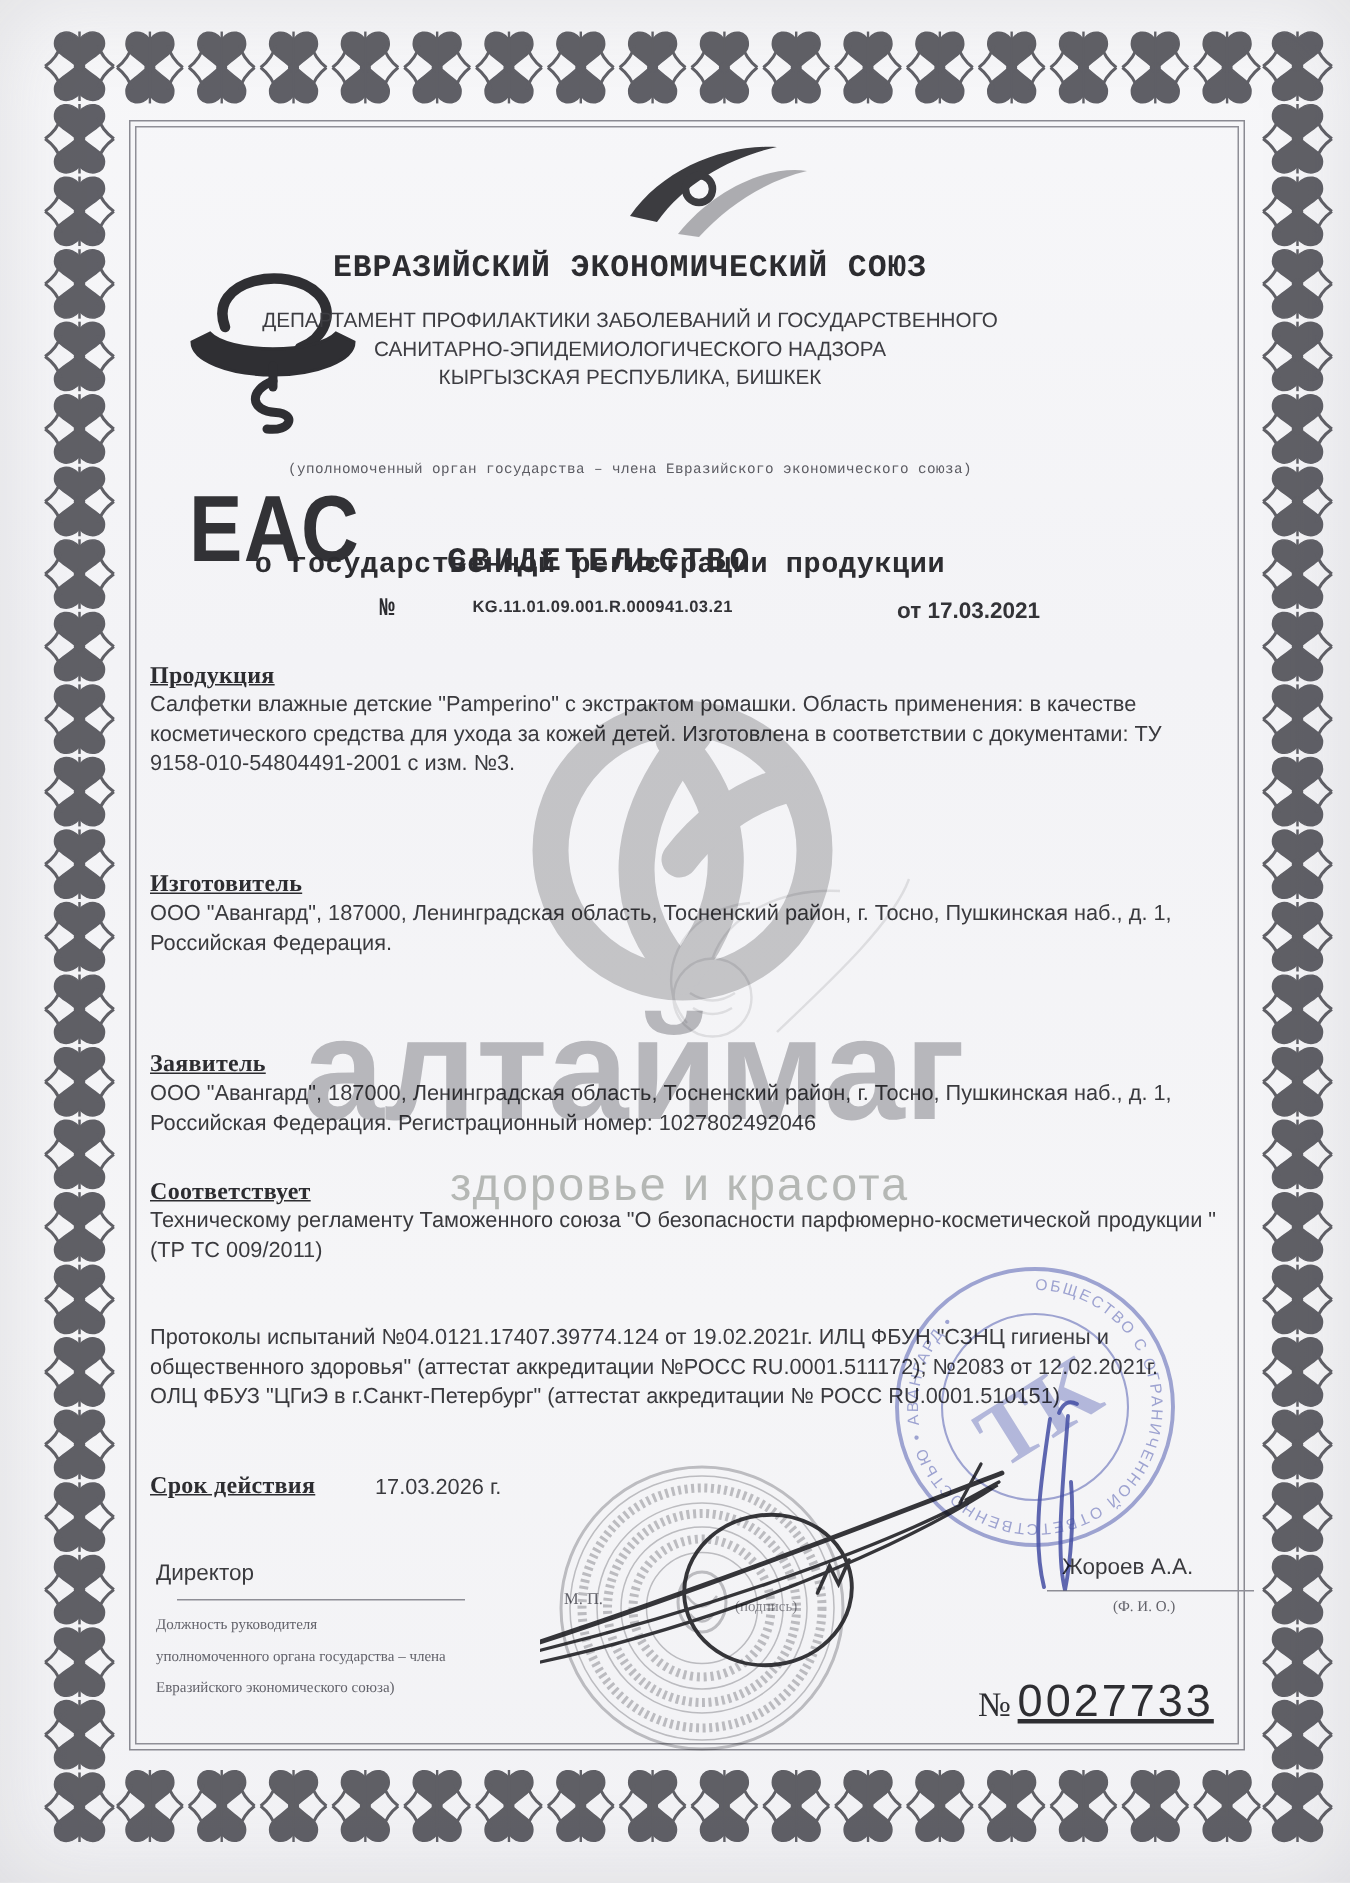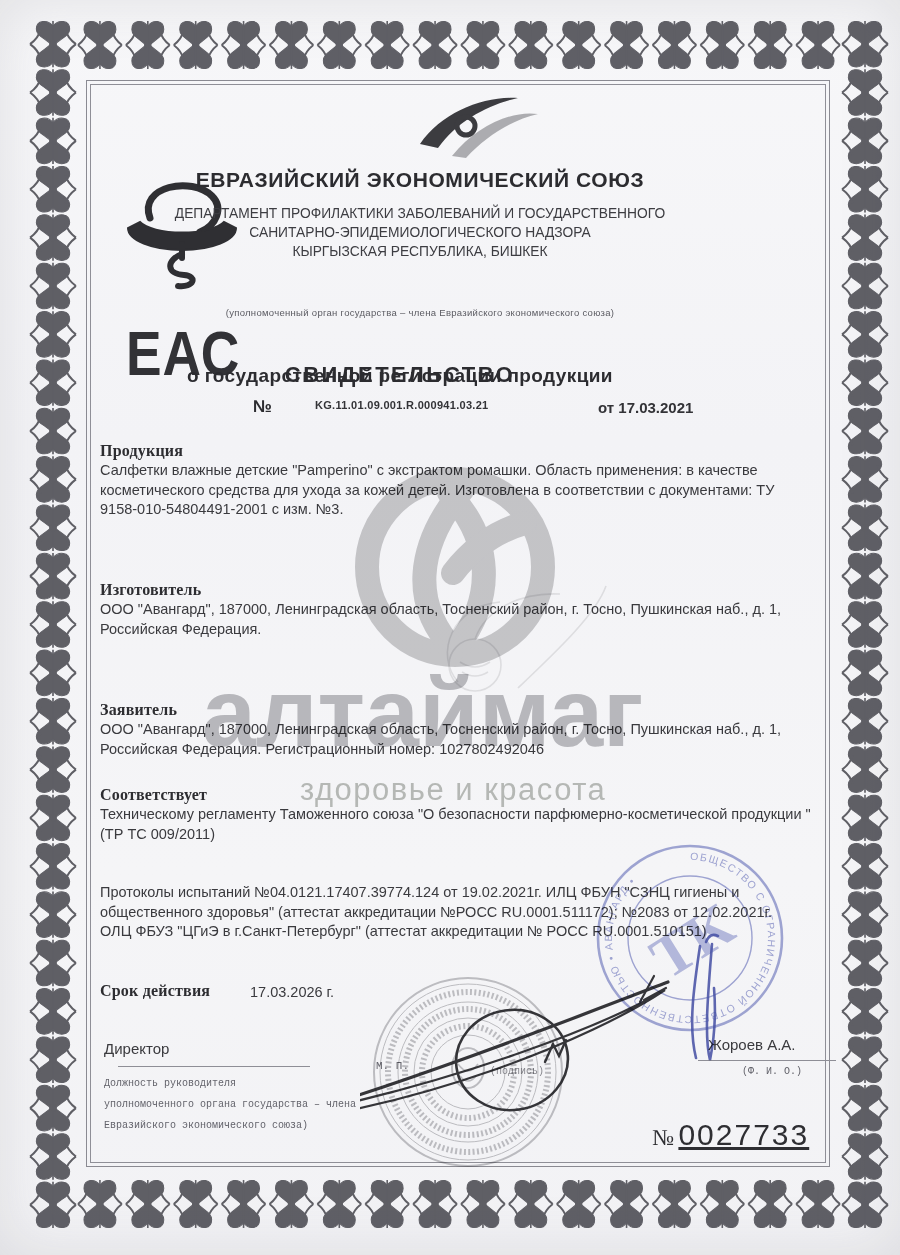--- a/index.html
+++ b/index.html
@@ -7,33 +7,33 @@
     position:relative;width:900px;height:1255px;margin:0 auto;overflow:hidden;
     background:linear-gradient(180deg,#f7f7f9 0%,#f3f3f6 35%,#f5f5f7 70%,#f2f2f5 100%);
     font-family:"Liberation Sans", sans-serif;color:#3a3a3e;
     box-shadow:inset 0 0 60px rgba(120,120,130,.18);
   }
   .orn-strip{position:absolute;opacity:.88;}
   .frame-outer{position:absolute;top:80px;left:86px;right:70px;bottom:88px;border:1.5px solid #8a8a92;}
   .frame-inner{position:absolute;inset:3px;border:1px solid #8f8f97;}
   .abs{position:absolute;}
   .ctr{text-align:center;}
-  .serif{font-family:Liberation Sans, sans-serif;}
+  .serif{font-family:Liberation Mono, monospace;}
   .union-title{top:168px;left:60px;width:720px;font-size:21px;font-weight:bold;letter-spacing:.6px;color:#2c2c30;}
   .auth{top:204px;left:100px;width:640px;font-size:13.8px;line-height:19px;color:#3d3d42;font-weight:500;}
   .auth-caption{top:307px;left:100px;width:640px;font-size:9.5px;color:#5b5b62;letter-spacing:.3px;}
   .eac-mark{top:322px;left:126px;font-size:58px;font-weight:bold;color:#323236;letter-spacing:1px;transform:scale(.92,1.08);transform-origin:left top;line-height:1;}
   .doc-title{top:334px;left:130px;width:540px;font-size:22px;font-weight:bold;letter-spacing:2.5px;color:#2c2c30;margin-top:28px;}
   .doc-subtitle{top:365px;left:130px;width:540px;font-size:19px;font-weight:bold;letter-spacing:.4px;color:#2c2c30;}
   .num-label{top:397px;left:253px;font-size:17px;font-weight:bold;color:#2c2c30;}
   .num-value{top:399px;left:284px;font-size:11px;font-weight:bold;color:#333337;letter-spacing:.3px;margin-left:31px;}
   .date-line{top:399px;left:598px;font-size:15px;font-weight:bold;color:#333337;}
-  .sec-label{font-family:"Liberation Serif","DejaVu Serif",serif;font-size:16px;font-weight:bold;color:#2d2d31;letter-spacing:.2px;}
+  .sec-label{font-family:"Liberation Serif","DejaVu Serif",serif;font-size:16px;font-weight:bold;color:#2d2d31;letter-spacing:.2px;text-decoration:underline;}
   .sec-text{font-size:14.5px;line-height:19.5px;color:#3a3a3e;}
-  .small-cap{font-family:Liberation Mono, monospace;font-size:10px;color:#63636b;}
+  .small-cap{font-family:Liberation Serif, serif;font-size:10px;color:#63636b;}
   .sig-line{border-top:1.2px solid #8e8e96;height:0;}
   .wm{mix-blend-mode:multiply;pointer-events:none;}
   .wm-name{top:664px;left:202px;font-size:97px;font-weight:800;color:rgba(138,138,143,.55);letter-spacing:0;line-height:1;}
   .wm-tag{top:772px;left:300px;font-size:31px;color:rgba(148,153,146,.62);letter-spacing:1.5px;}
   .serial-label{font-family:"Liberation Serif","DejaVu Serif",serif;font-size:23px;color:#2e2e32;}
   .serial-num{font-size:30px;color:#2e2e32;letter-spacing:2px;text-decoration:underline;}
 </style>
 </head>
 <body>
 

